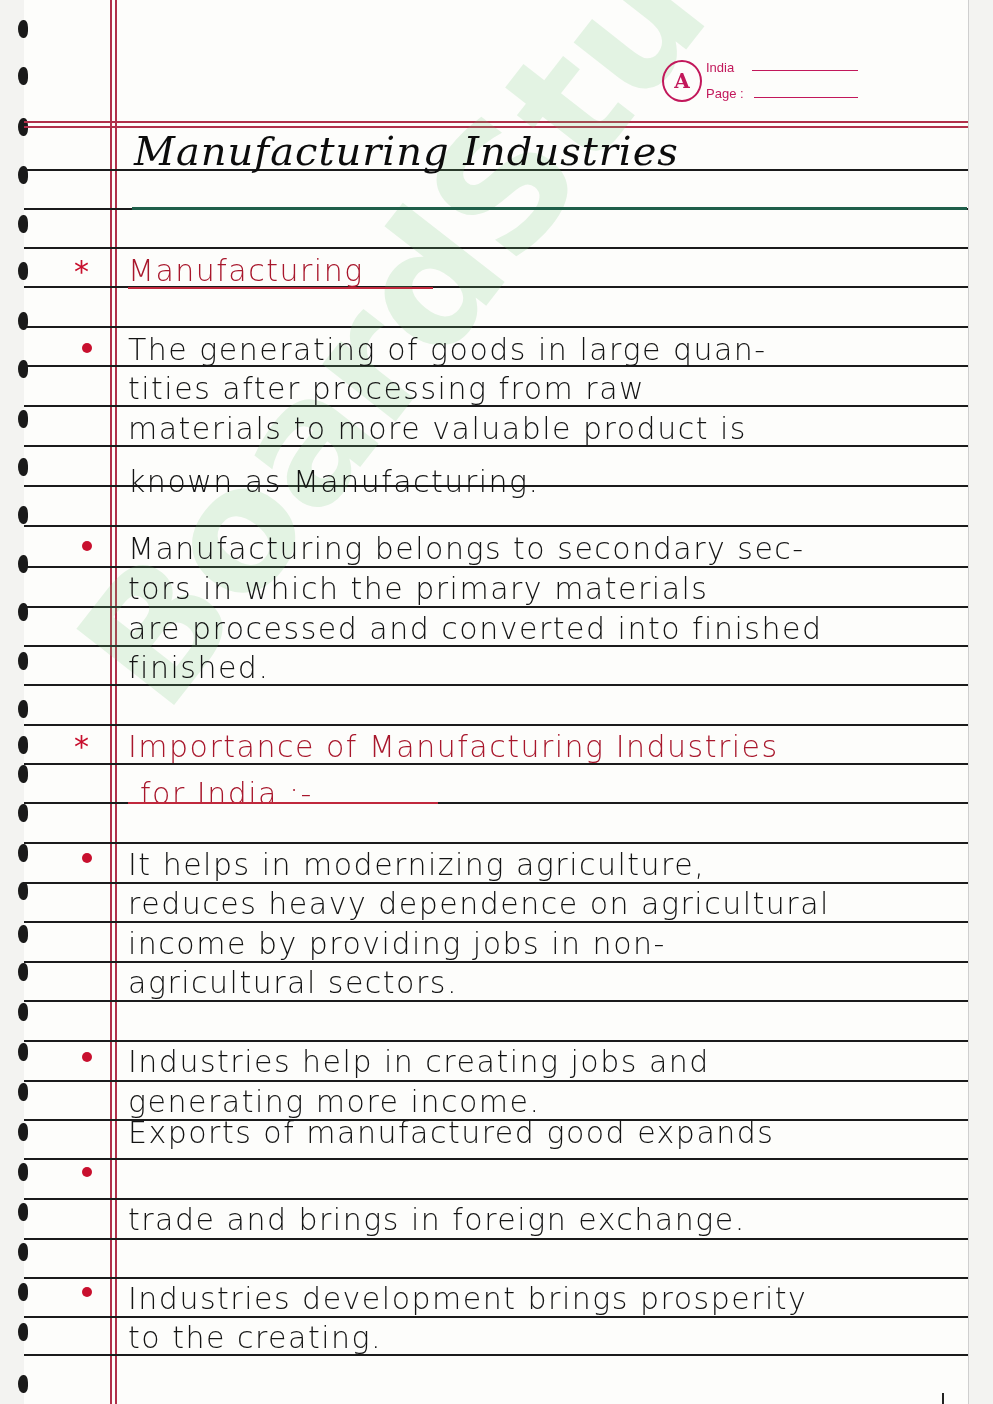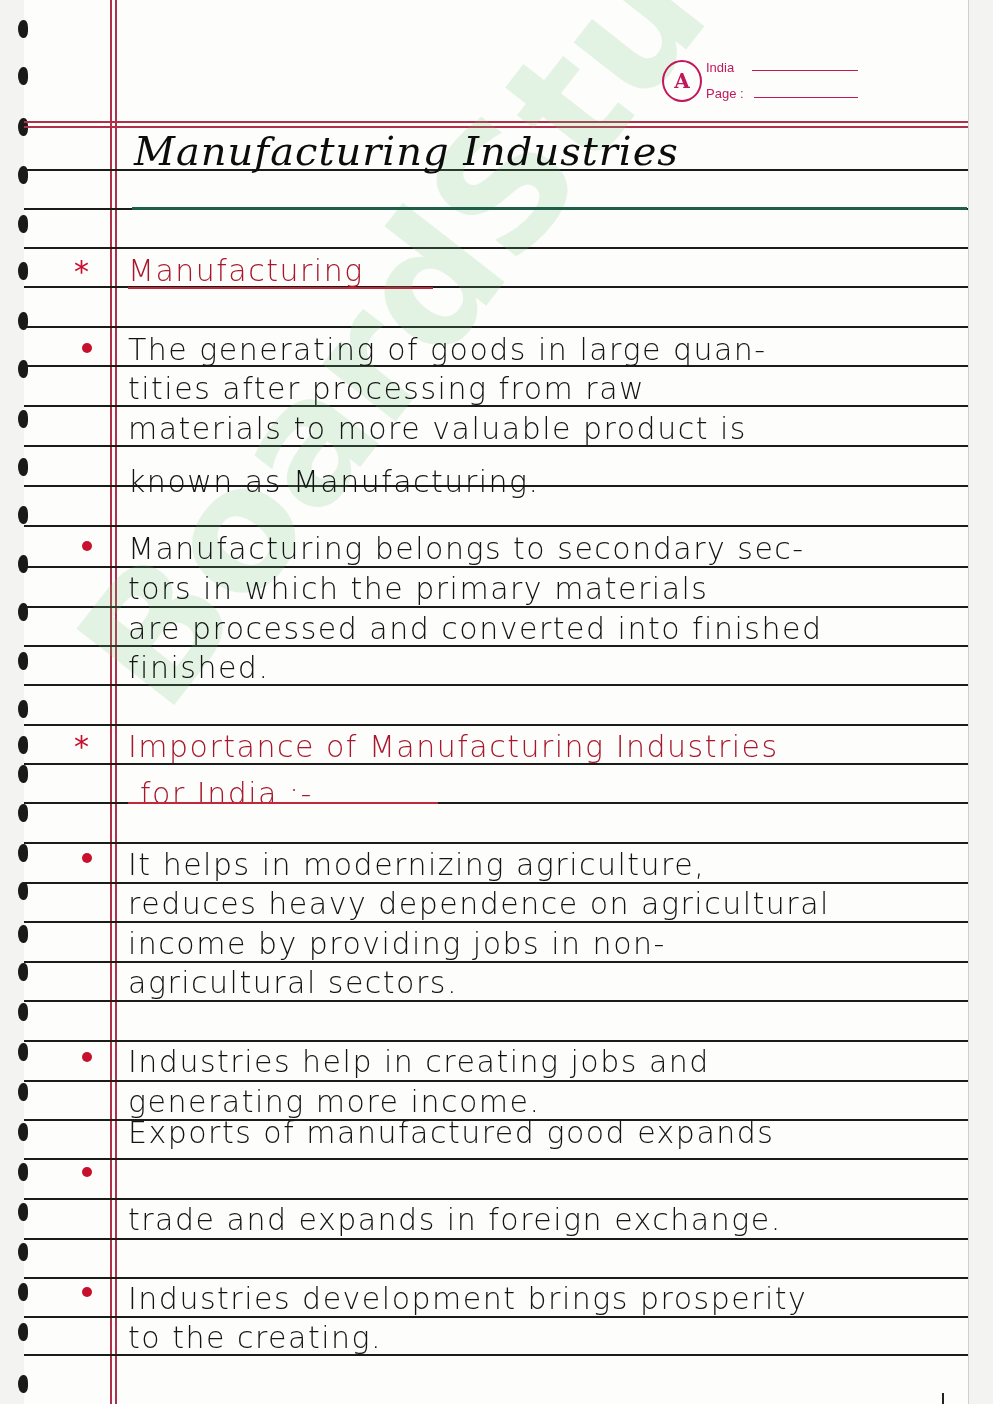--- a/index.html
+++ b/index.html
@@ -143,19 +143,19 @@
 <div class="text" style="top:884px">reduces heavy dependence on agricultural</div>
 <div class="text" style="top:924px">income by providing jobs in non-</div>
 <div class="text" style="top:963px">agricultural sectors.</div>
 
 <div class="bullet" style="top:1052px"></div>
 <div class="text" style="top:1042px">Industries help in creating jobs and</div>
 <div class="text" style="top:1082px">generating more income.</div>
 
 <div class="bullet" style="top:1167px"></div>
 <div class="text" style="top:1113px">Exports of manufactured good expands</div>
-<div class="text" style="top:1200px">trade and expands in foreign exchange.</div>
+<div class="text" style="top:1200px">trade and brings in foreign exchange.</div>
 
 <div class="bullet" style="top:1287px"></div>
 <div class="text" style="top:1279px">Industries development brings prosperity</div>
 <div class="text" style="top:1318px">to the creating.</div>
 
 <div class="page-tick"></div>
 
 </body></html>

